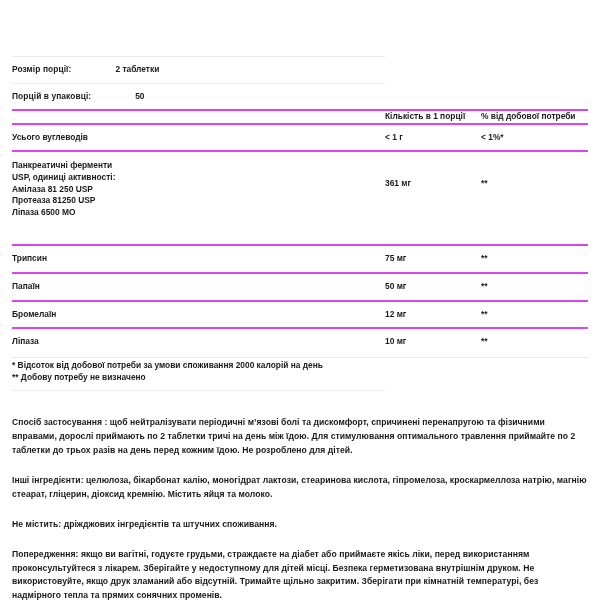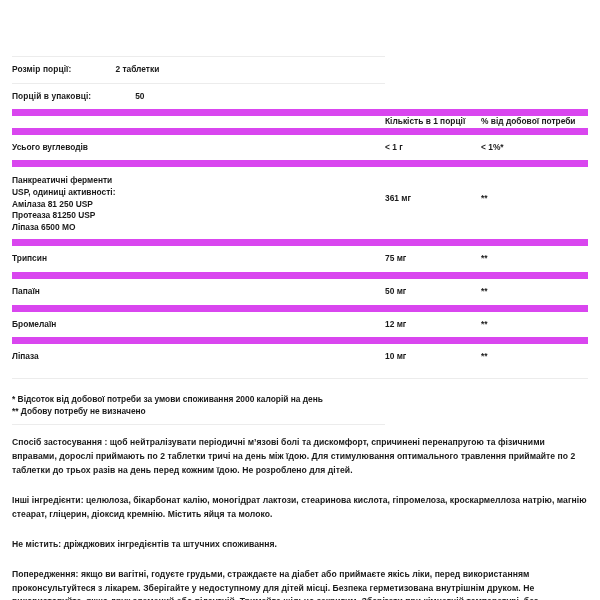--- a/index.html
+++ b/index.html
@@ -47,68 +47,68 @@
 
   
   tr.short-rule > td {
     border-top: 1px solid #ececec;
   }
   tr.short-rule > td.nb {
     border-top: 0;
   }
   
   tr.full-rule > td {
-    border-top: 7px solid #d946ef;
+    border-top: 2px solid #d946ef;
   }
 
   td.cell {
     padding-top: 7px;
     padding-bottom: 7px;
   }
   td.cell-tall {
     padding-top: 8px;
-    padding-bottom: 6px;
+    padding-bottom: 26px;
   }
 
   .serving-label { letter-spacing: 0.01em; text-align: right; }
   .serving-val { display: inline-block; padding-left: 7px; margin-left: 37px; }
 
   .hdr-cell {
     padding-top: 9px;
     padding-bottom: 7px;
     font-weight: bold;
   }
 
   .enzyme-block { white-space: pre-line; }
 
   
   .footnotes {
-    margin-top: 8px;
-    padding-top: 14px;
+    margin-top: 2px;
+    padding-top: 1px;
     padding-bottom: 7px;
     border-top: 1px solid #ececec;
     font-size: 8.4px;
     line-height: 1.45;
     font-weight: bold;
   }
   .footnote-rule {
     width: 373px;
     height: 1px;
     background: #ececec;
   }
 
   
   .prose {
     font-size: 8.6px;
     line-height: 1.62;
     font-weight: bold;
     text-align: left;
     letter-spacing: 0.005em;
   }
-  .prose.p1 { margin-top: 11px; }
+  .prose.p1 { margin-top: 25px; }
   .prose.p2 { margin-top: 16px; }
   .prose.p3 { margin-top: 16px; }
   .prose.p4 { margin-top: 16px; }
 </style>
 </head>
 <body>
 
 <div class="page">
 
   <table class="sf-table">

